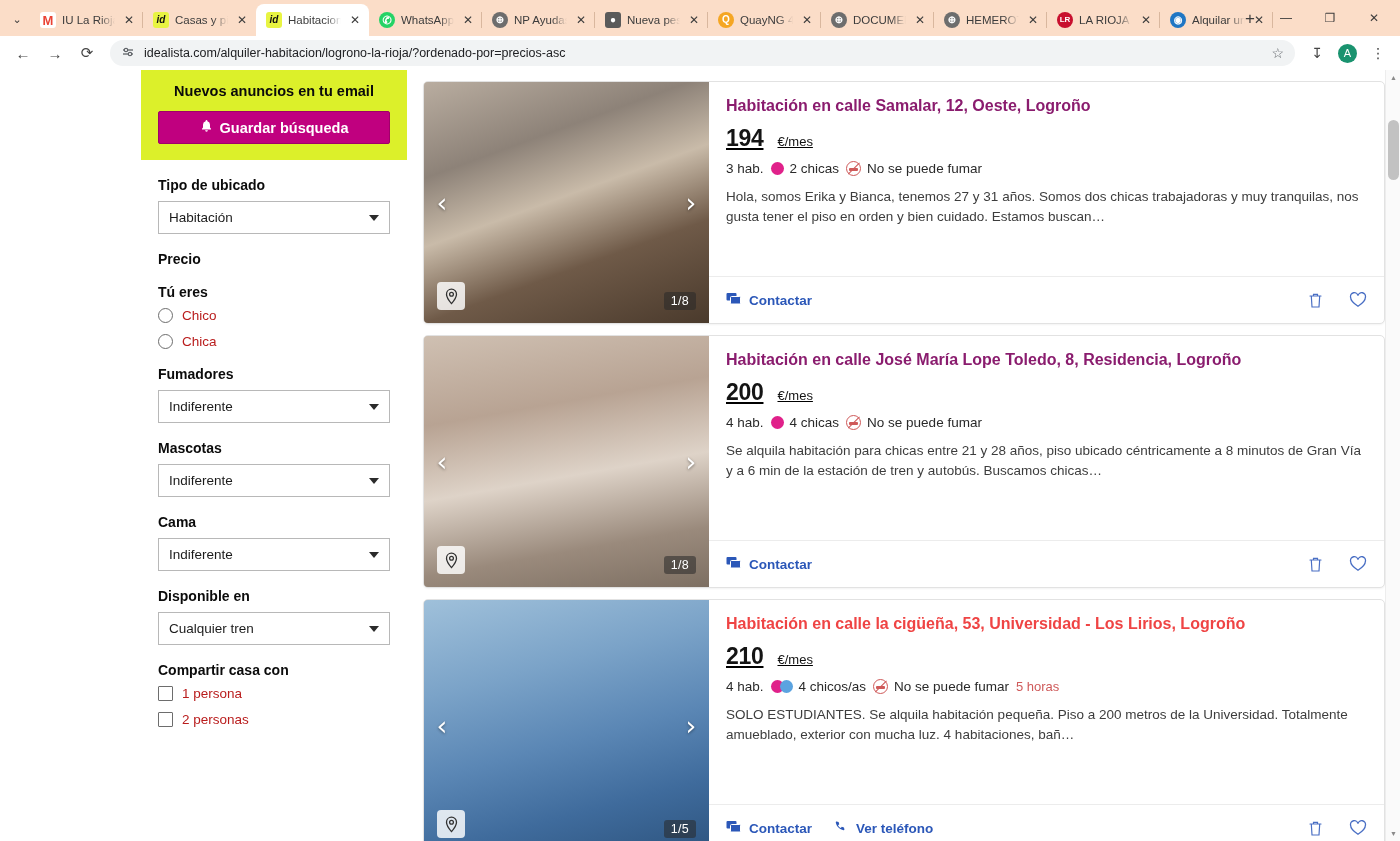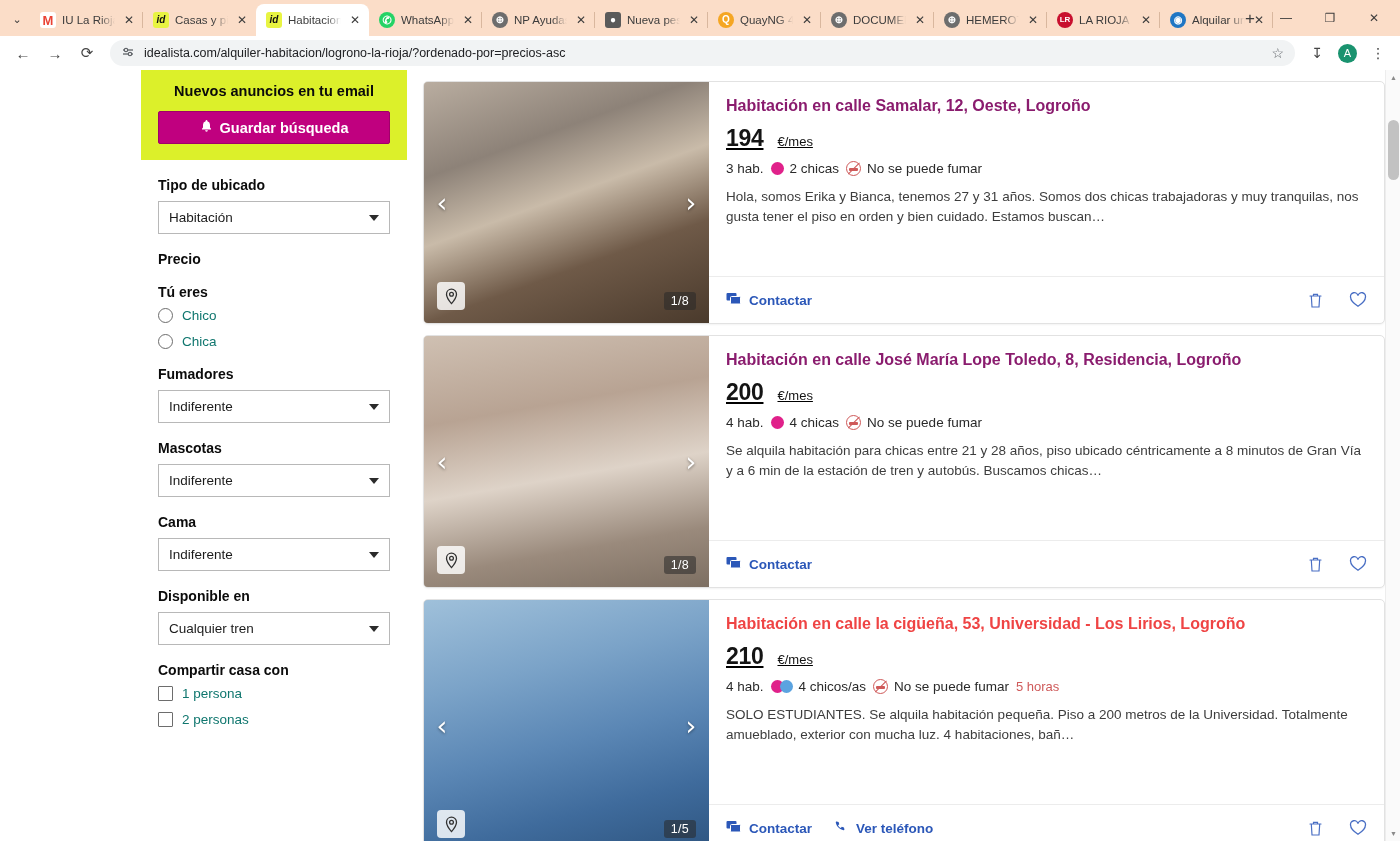--- a/index.html
+++ b/index.html
@@ -126,21 +126,21 @@
     font-size: 13.5px; color: #1b1b1b; position: relative;
   }
   .sel .caret {
     margin-left: auto; width: 0; height: 0; border-left: 5px solid transparent;
     border-right: 5px solid transparent; border-top: 6px solid #2b2b2b;
   }
   .sel-row { display: flex; gap: 11px; }
   .sel-row .sel { flex: 1; }
   .radio-row, .check-row {
     display: flex; align-items: center; gap: 9px; margin-bottom: 11px;
-    font-size: 13.5px; color: #0f766e;
+    font-size: 13.5px; color: #b91c1c;
   }
   .radio {
     width: 15px; height: 15px; border: 1.6px solid #6d6d6d; border-radius: 50%;
     flex-shrink: 0; background: #fff;
   }
   .checkbox {
     width: 15px; height: 15px; border: 1.6px solid #6d6d6d; border-radius: 1px;
     flex-shrink: 0; background: #fff;
   }
   .first-radio { margin-top: 4px; }

